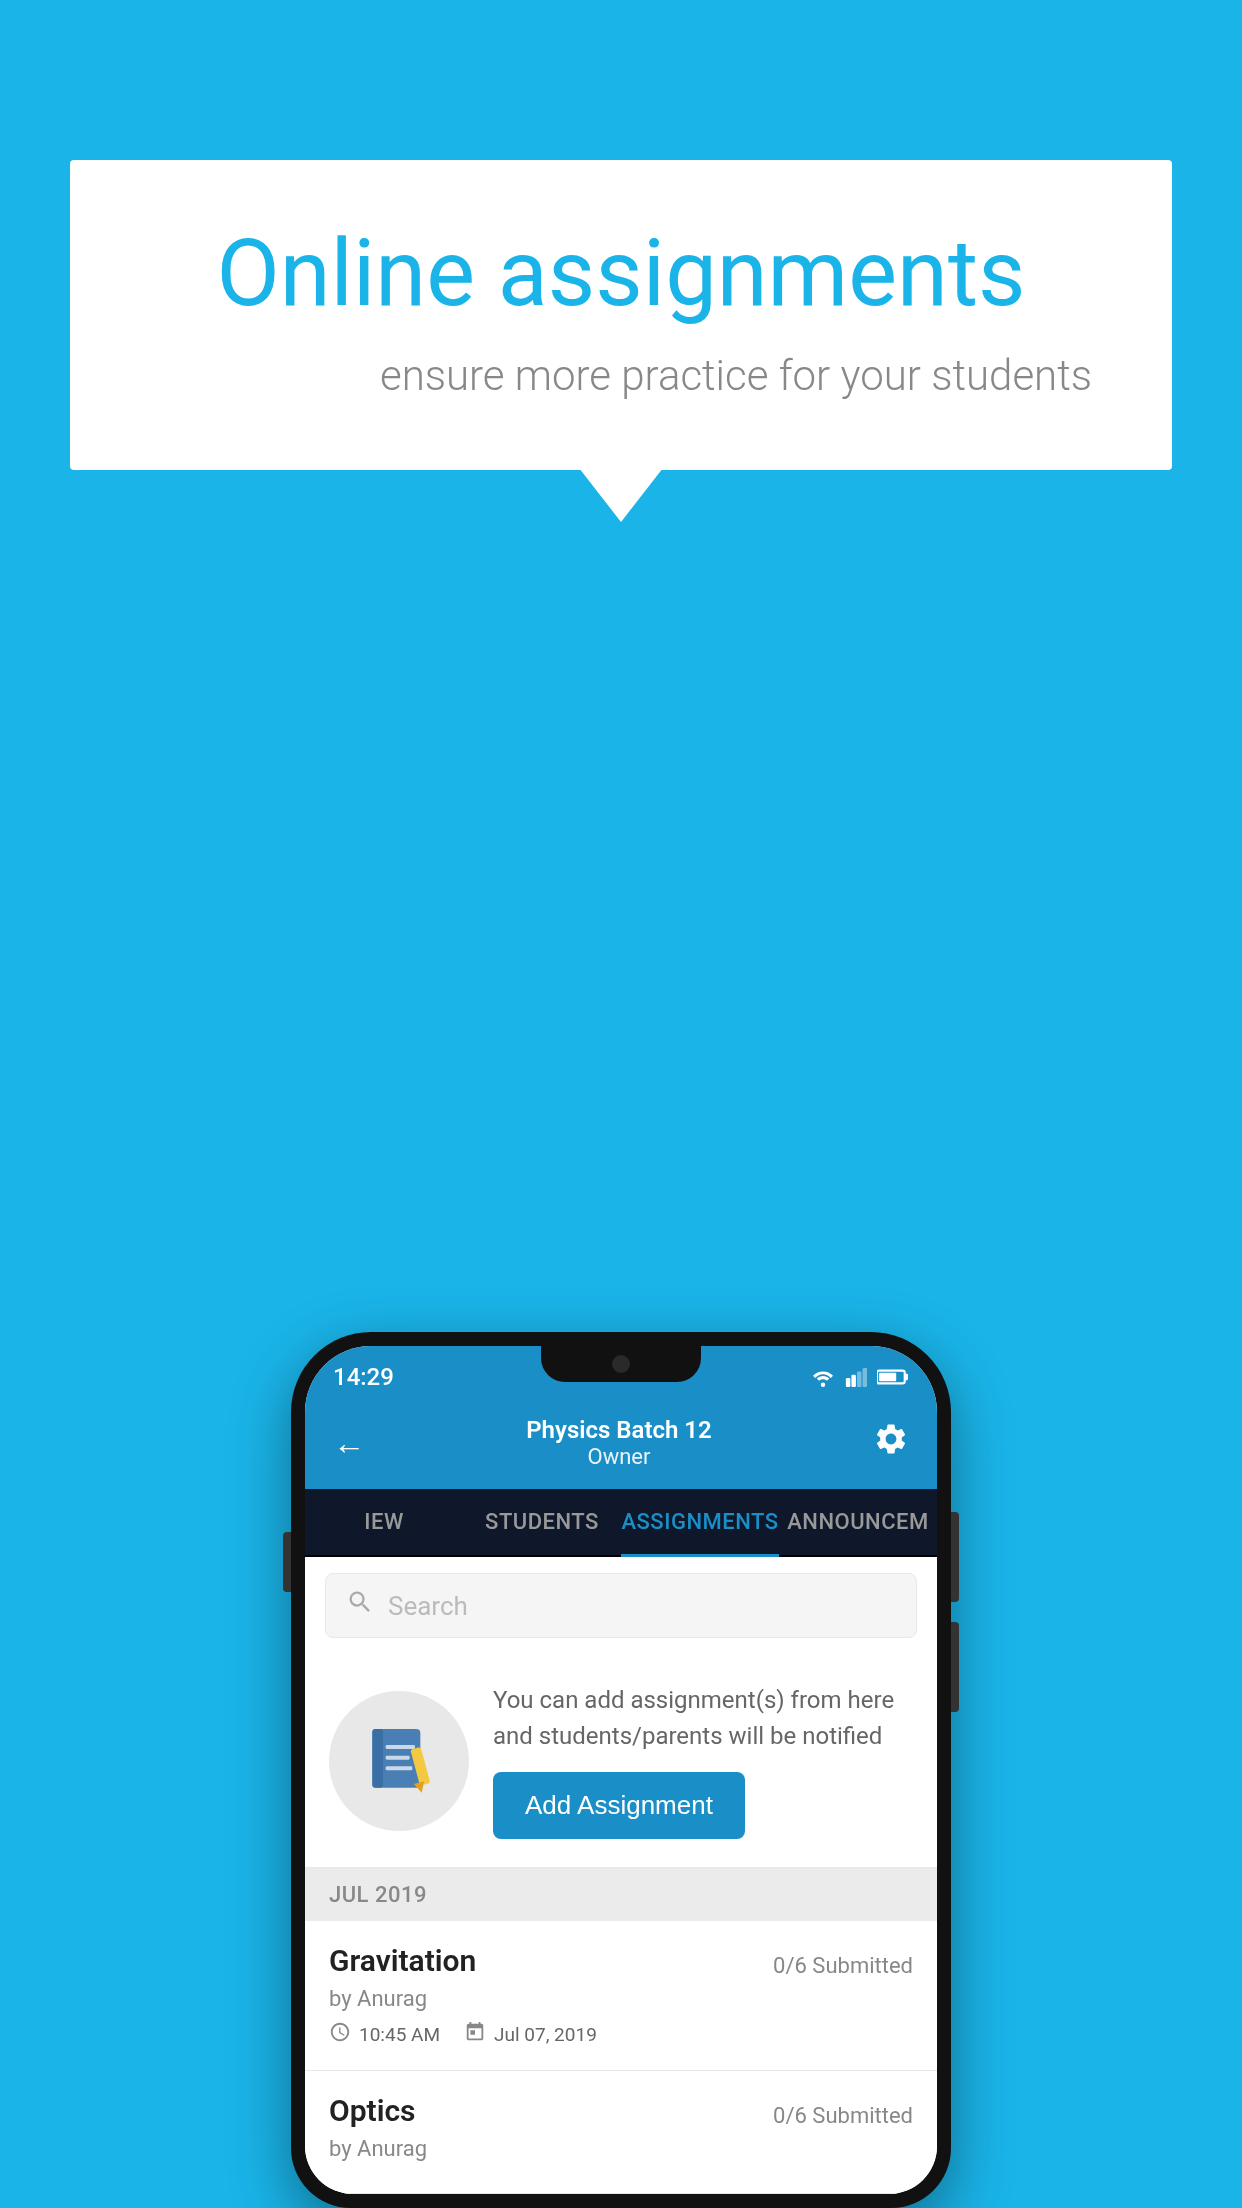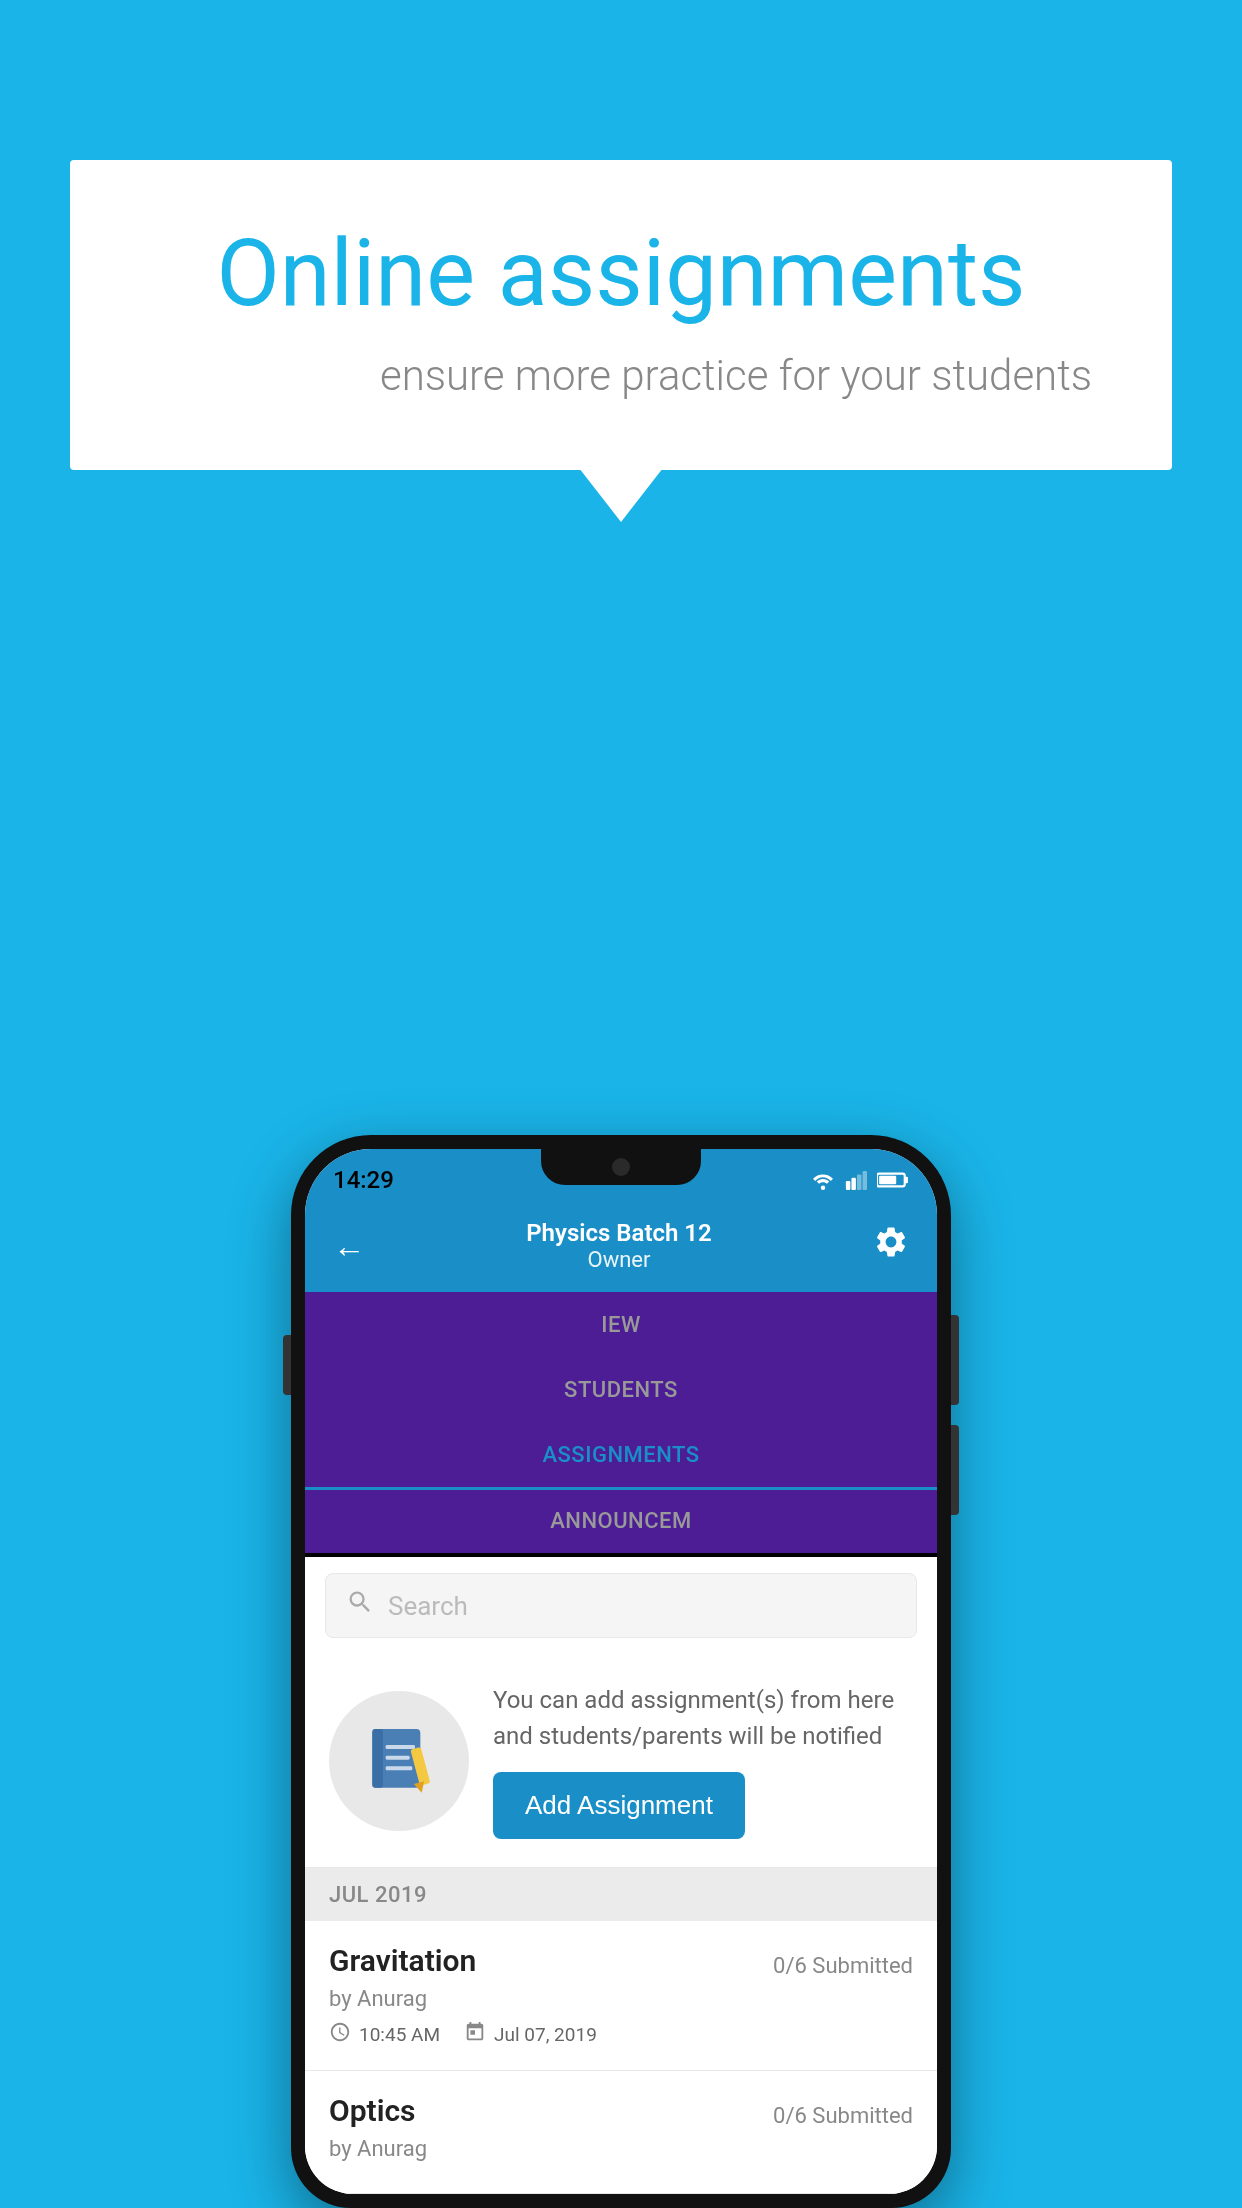--- a/index.html
+++ b/index.html
@@ -109,21 +109,21 @@
       background: #1a8fc7;
       height: 52px;
       display: flex;
       align-items: center;
       justify-content: space-between;
       padding: 0 28px;
       padding-top: 10px;
     }
 
     .status-time {
-      color: #000000;
+      color: #ffffff;
       font-size: 24px;
       font-weight: 500;
       text-align: center;
     }
 
     .status-icons {
       display: flex;
       align-items: center;
       gap: 8px;
     }
@@ -161,24 +161,23 @@
       font-size: 22px;
     }
 
     .header-settings {
       color: white;
       font-size: 30px;
     }
 
     
     .tabs-bar {
-      background: #4c1d95;
-      display: flex;
-      border-bottom: 4px solid #000000;
-      flex-direction: column;
+      background: #0f172a;
+      display: flex;
+      border-bottom: 2px solid #000000;
     }
 
     .tab-item {
       padding: 20px 0;
       font-size: 22px;
       font-weight: 500;
       color: #999;
       flex: 1;
       text-align: center;
       letter-spacing: 0.5px;

